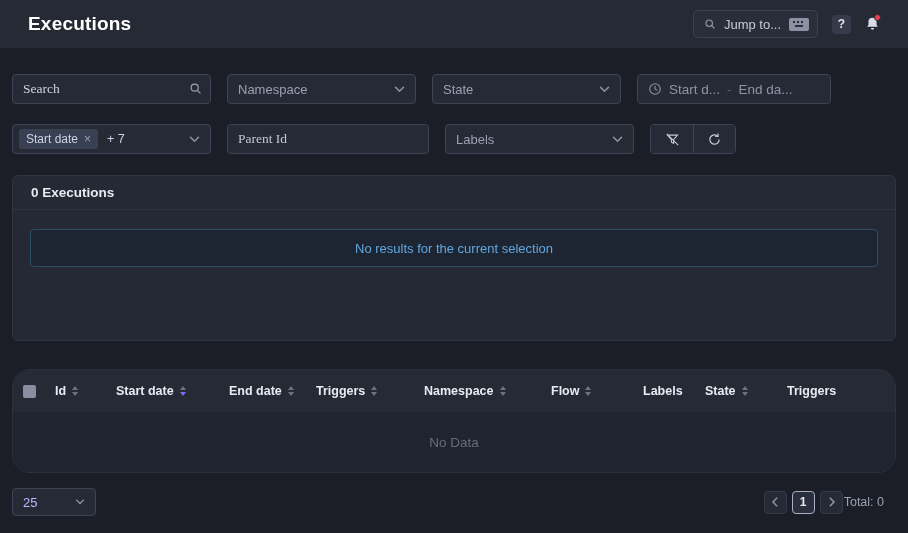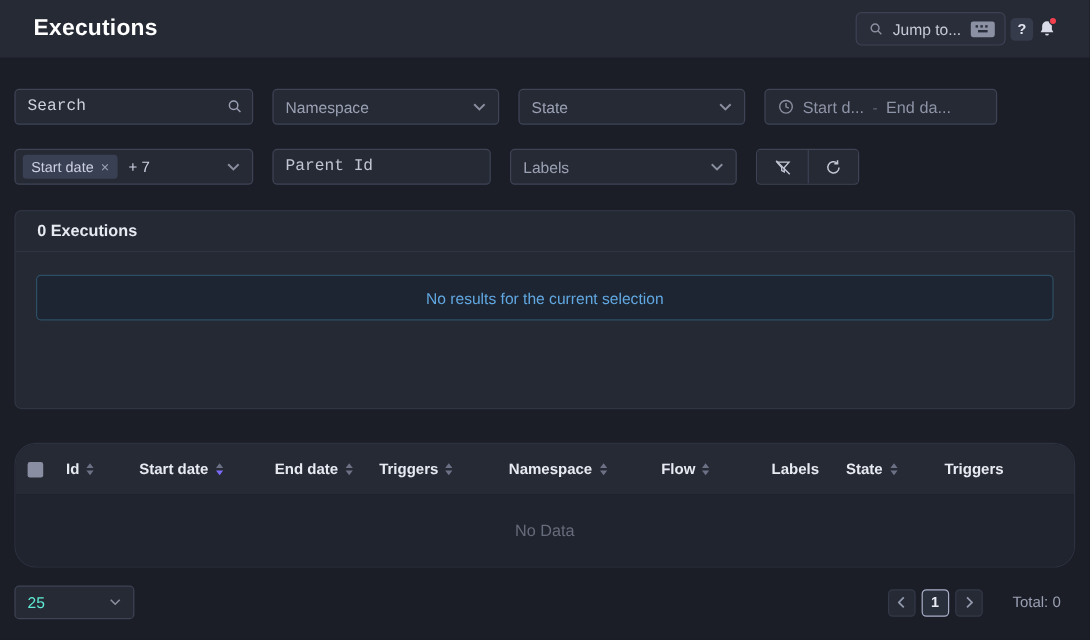--- a/index.html
+++ b/index.html
@@ -13,21 +13,21 @@
   
   .topbar {
     height: 48px;
     background: #262a35;
     display: flex;
     align-items: center;
     justify-content: space-between;
     padding: 0 28px 0 28px;
   }
   .page-title { font-size: 19px; font-weight: 800; color: #ffffff; letter-spacing: .2px; }
-  .topbar-right { display: flex; align-items: center; gap: 4px; }
+  .topbar-right { display: flex; align-items: center; gap: 14px; }
   .jump-btn {
     display: flex; align-items: center; gap: 8px;
     height: 28px; padding: 0 8px 0 10px;
     background: #2a2e3a; border: 1px solid #3c4254; border-radius: 5px;
     color: #c6cad8; font-size: 13px; cursor: pointer;
     font-family: "Liberation Sans", sans-serif;
   }
   .jump-btn .kbd {
     width: 20px; height: 13px; background: #8b90a3; border-radius: 2px;
     display: inline-flex; align-items: center; justify-content: center;
@@ -52,21 +52,21 @@
     height: 30px; background: #262a35;
     border: 1px solid #3e4456; border-radius: 4px;
     display: flex; align-items: center;
     padding: 0 10px; font-size: 13px; color: #9ba1b4;
   }
   .search-wrap { position: relative; width: 199px; }
   .text-input {
     width: 100%; height: 30px;
     background: #262a35; border: 1px solid #3e4456; border-radius: 4px;
     padding: 0 28px 0 10px; color: #fca5a5; font-size: 13.5px;
-    font-family: Liberation Mono, monospace; outline: none;
+    font-family: Liberation Serif, serif; outline: none;
   }
   .text-input::placeholder { color: #ced2de; opacity: 1; }
   .text-input.secondary { padding-right: 10px; }
   .text-input.secondary::placeholder { color: #c2c6d4; }
   .search-wrap .inline-icon { position: absolute; right: 9px; top: 8px; color: #9ba1b4; }
   .select { justify-content: space-between; cursor: pointer; }
   .w189 { width: 189px; }
   .w194 { width: 194px; }
   .w199 { width: 199px; }
   .chev { color: #8a8fa0; display: flex; }
@@ -132,31 +132,31 @@
   .tri-up { border-bottom: 4.5px solid #6c7186; margin-bottom: 2px; }
   .tri-down { border-top: 4.5px solid #6c7186; }
   .sort.desc .tri-down { border-top-color: #7c6bfa; }
   .tbody-empty {
     height: 60px; background: #20242e;
     display: flex; align-items: center; justify-content: center;
     color: #676c7c; font-size: 13.5px;
   }
   
   .list-footer { display: flex; align-items: center; margin: 15px 12px 0 12px; }
-  .page-size { width: 100px; height: 28px; cursor: pointer; color: #5eead4; }
+  .page-size { width: 84px; height: 28px; cursor: pointer; color: #c4b5fd; }
   .pagination { margin-left: auto; display: flex; align-items: center; gap: 5px; }
   .page-btn {
     width: 23px; height: 23px; border-radius: 4px;
     background: #262a35; border: 1px solid #333949;
     color: #9298ac; font-size: 12px; cursor: pointer;
     display: flex; align-items: center; justify-content: center;
     font-family: "Liberation Sans", sans-serif;
   }
   .page-btn.current { border-color: #a9aec8; background: #2a2f3c; color: #e8eaf2; font-weight: 600; }
-  .total { margin-left: 25px; margin-right: 12px; font-size: 12.5px; color: #9aa0b4; }
+  .total { margin-left: 1px; margin-right: 12px; font-size: 12.5px; color: #9aa0b4; }
   svg { display: block; }
 </style>
 </head>
 <body>
 
 <div>
 
   <header class="topbar">
     <h1 class="page-title">Executions</h1>
     <div class="topbar-right">
@@ -238,21 +238,21 @@
           <span>Start date</span>
           <span class="chip-x">×</span>
         </span>
         <span class="chip-more">+ 7</span>
         <span class="chev">
           <svg width="11" height="7" viewBox="0 0 12 8" fill="none" stroke="currentColor" stroke-width="1.8">
               <polyline points="1,1 6,6 11,1"></polyline>
             </svg>
         </span>
       </div>
-      <input class="text-input secondary w189" type="text" style="width: 182px;" placeholder="Parent Id">
+      <input class="text-input secondary w189" type="text" style="width: 202px;" placeholder="Parent Id">
       <div class="control select w189">
         <span>Labels</span>
         <span class="chev">
           <svg width="11" height="7" viewBox="0 0 12 8" fill="none" stroke="currentColor" stroke-width="1.8">
               <polyline points="1,1 6,6 11,1"></polyline>
             </svg>
         </span>
       </div>
       <div class="btn-group">
         <button>

